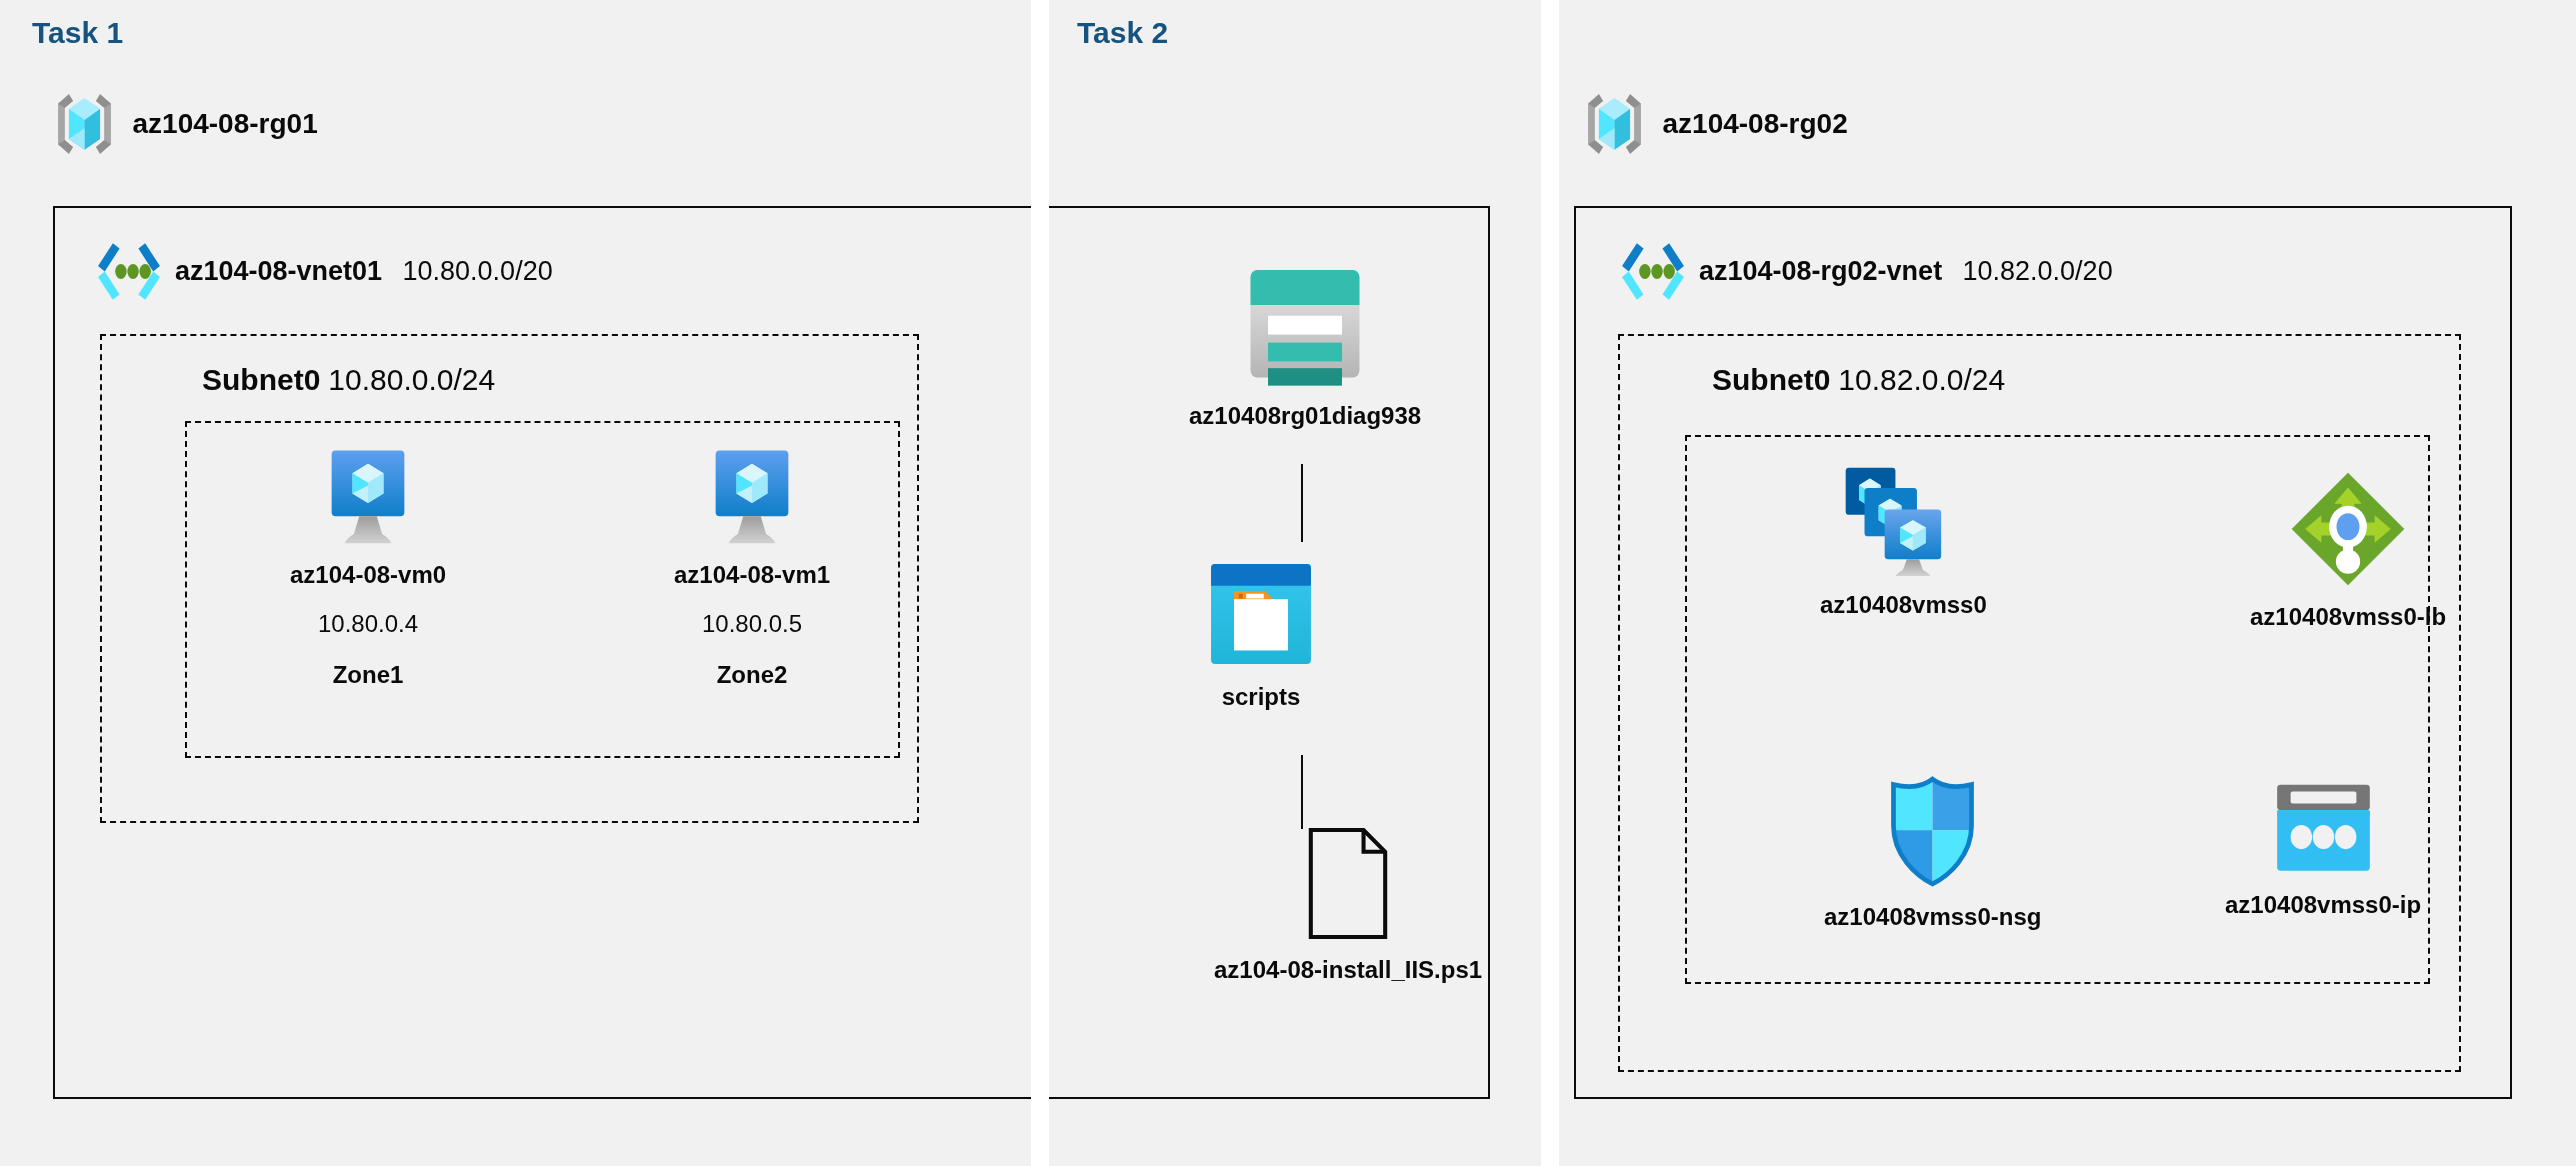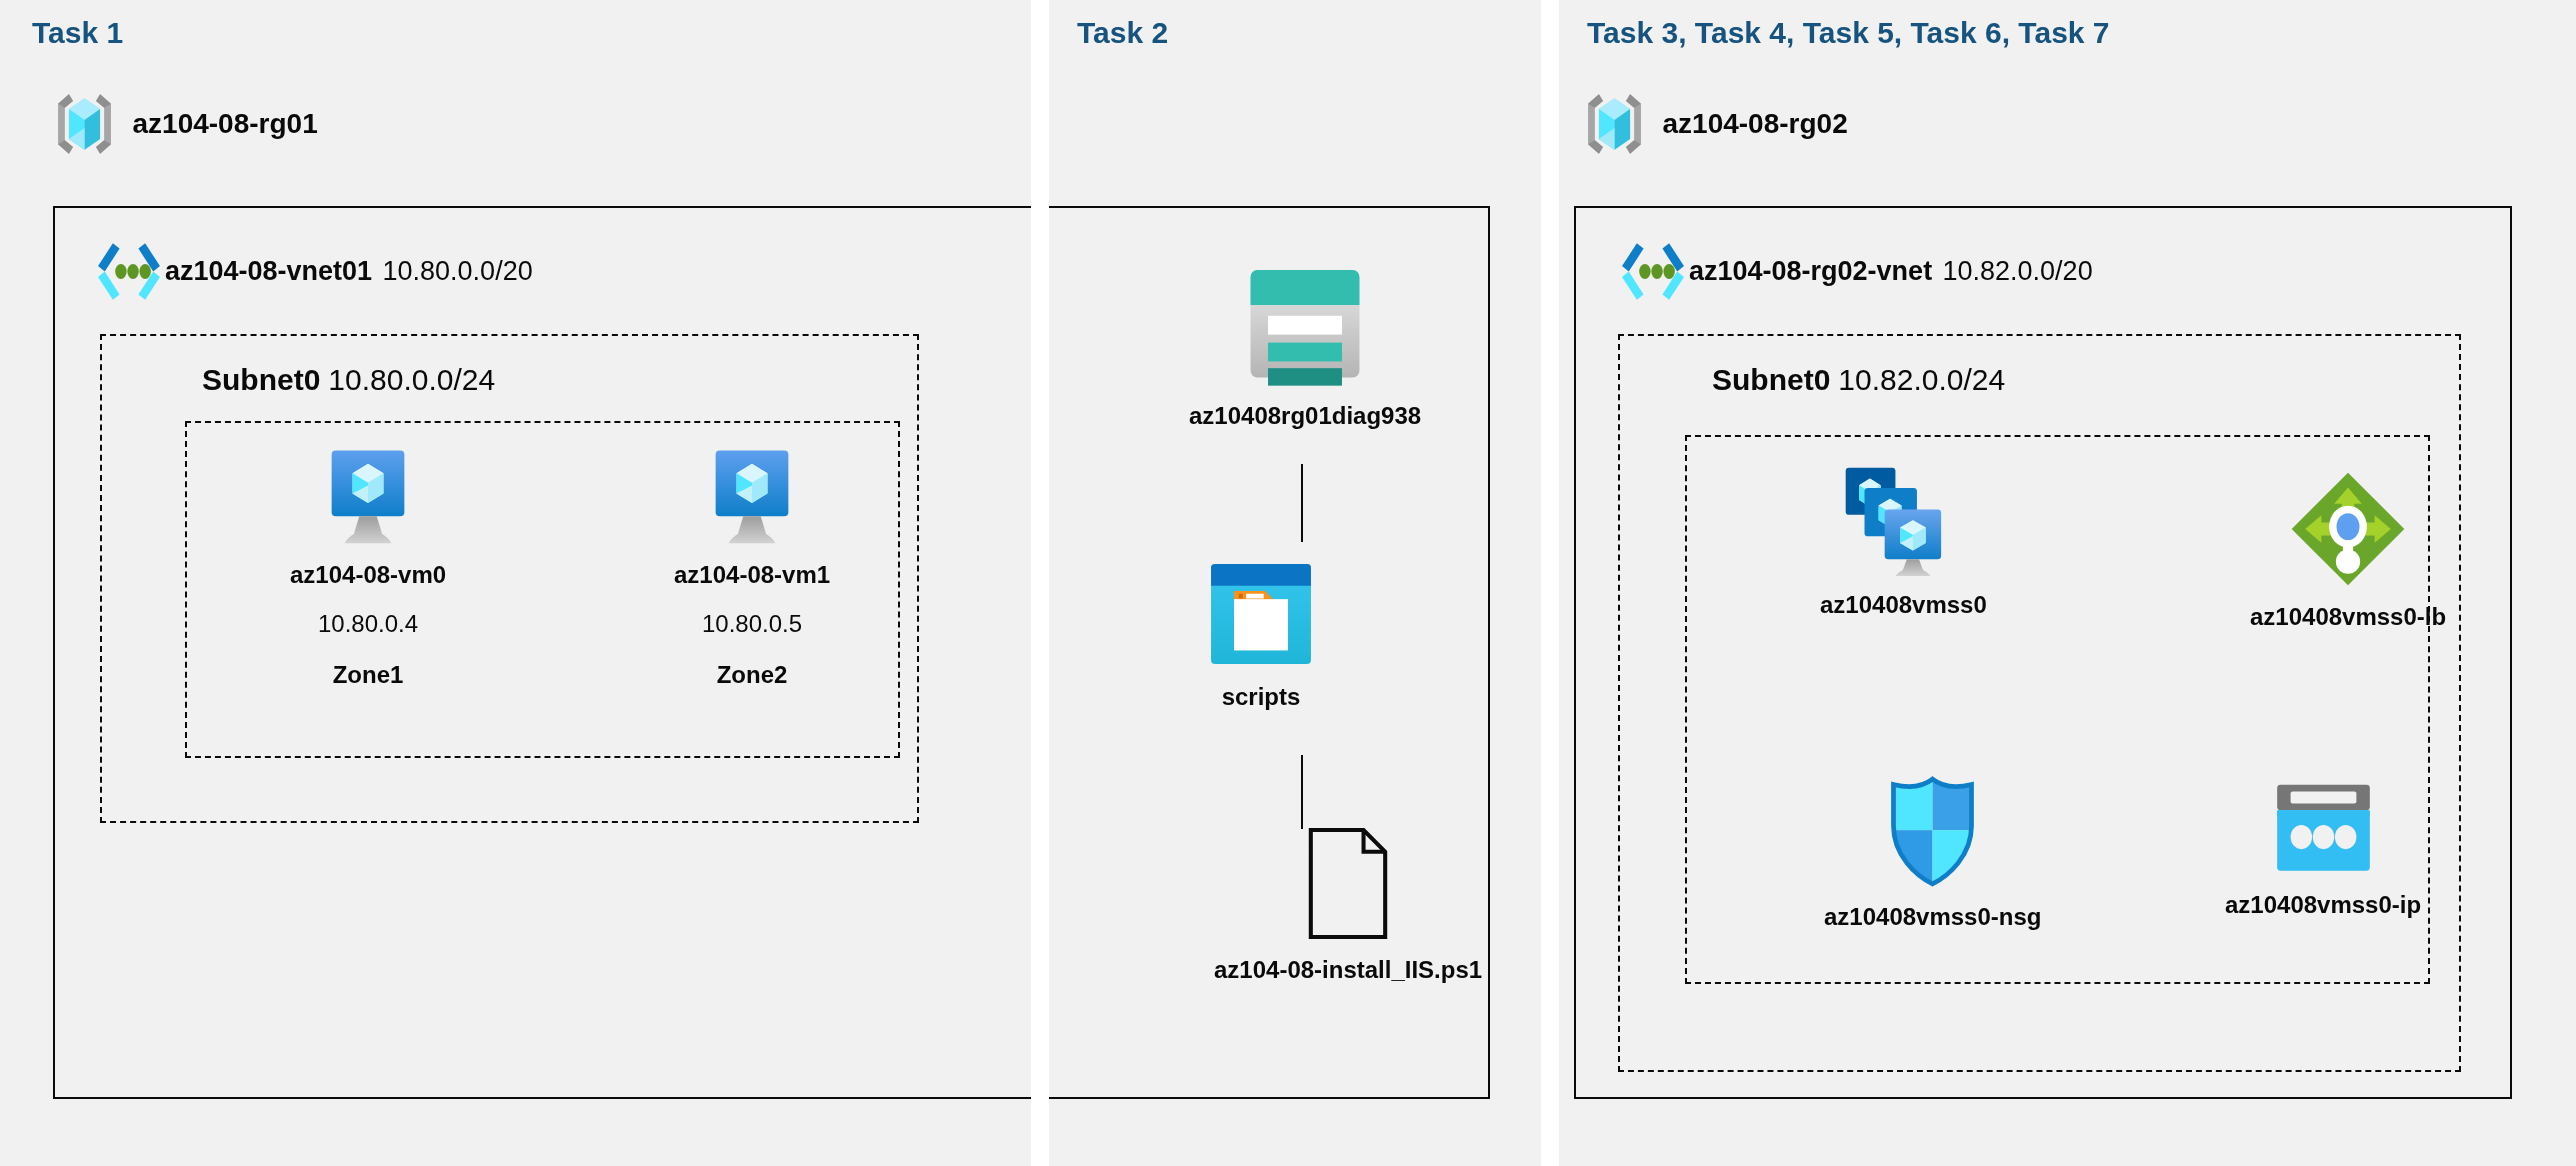--- a/index.html
+++ b/index.html
@@ -39,21 +39,21 @@
   .solid-box{position:absolute;border:2.7px solid #0b0b0b;background:transparent;box-sizing:border-box;}
   #vnet-box-01{left:53px;   top:206px; width:1437px; height:893px;}
   #vnet-box-02{left:1574px; top:206px; width:938px; height:893px;}
 
   
   .gutter{position:absolute;background:#ffffff;top:0px;height:1166px;}
   #gutter-1{left:1031px;width:17.5px;}
   #gutter-2{left:1541px;width:17.5px;}
 
   
-  .vnet-row{position:absolute;display:flex;align-items:center;gap:1px;}
+  .vnet-row{position:absolute;display:flex;align-items:center;gap:11px;}
   #vnet-row-01{left:94px; top:239px;}
   #vnet-row-02{left:1618px;top:239px;}
   .vnet-name{font-size:27px;font-weight:bold;color:#0a0a0a;white-space:nowrap;}
   .vnet-cidr{font-size:27px;font-weight:normal;color:#0a0a0a;white-space:nowrap;margin-left:9.4px;}
 
   
   .dashed-box{
     position:absolute;box-sizing:border-box;background:transparent;
     border:2.7px dashed #0b0b0b;
   }
@@ -105,21 +105,20 @@
   <div class="panel" id="panel-task3"></div>
 
   <div class="solid-box" id="vnet-box-01"></div>
   <div class="solid-box" id="vnet-box-02"></div>
 
   <div class="gutter" id="gutter-1"></div>
   <div class="gutter" id="gutter-2"></div>
 
   <div class="task-title" id="title-task1">Task 1</div>
   <div class="task-title" id="title-task2">Task 2</div>
-  <div class="task-title" id="title-task3">Task 3, Task 4, Task 5, Task 6, Task 7</div>
 
   <div class="rg-row" id="rg-row-01">
     <span>
       <svg width="61" height="76" viewBox="0 0 90 112">
 
         <polygon points="6,26 22,12 28,22 16,32 16,80 28,90 22,100 6,86" fill="#a6a6a6"></polygon>
         <polygon points="6,26 22,12 28,22 16,32" fill="#8f8f8f"></polygon>
         <polygon points="16,80 28,90 22,100 6,86" fill="#8f8f8f"></polygon>
 
         <polygon points="84,26 68,12 62,22 74,32 74,80 62,90 68,100 84,86" fill="#a6a6a6"></polygon>

